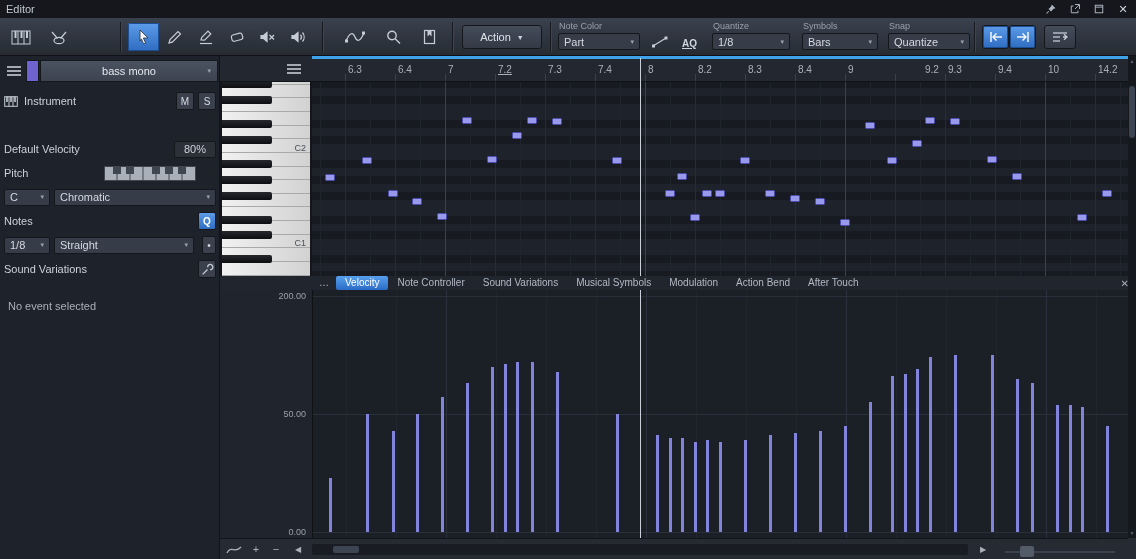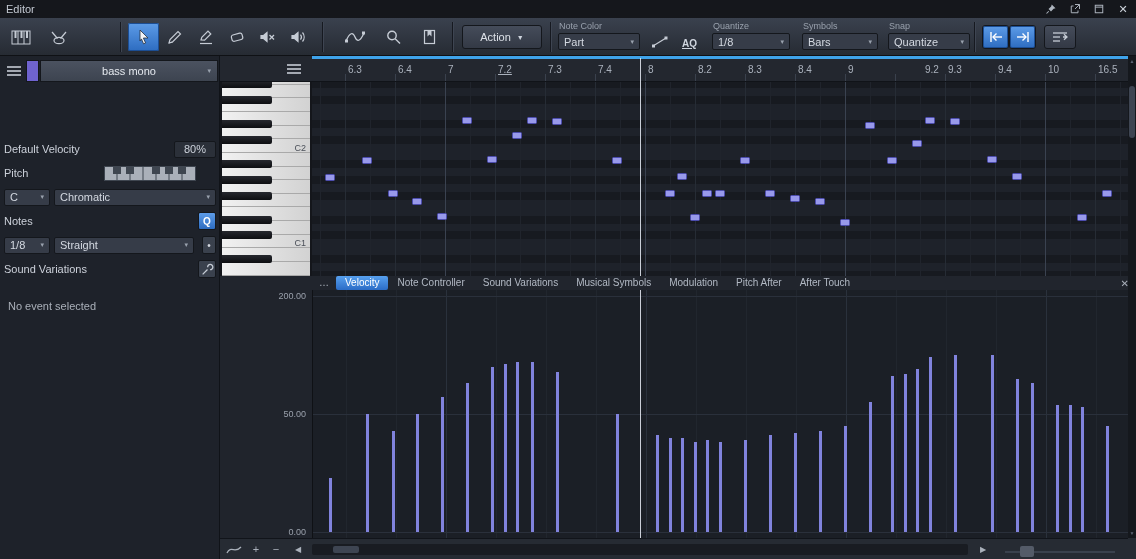--- a/index.html
+++ b/index.html
@@ -311,20 +311,37 @@
             <line x1="1" y1="10" x2="15" y2="10"></line>
           </svg>
       </span>
       <span class="swatch"></span>
       <div class="nameplate">
         <span>bass mono</span>
         <span class="chev">▾</span>
       </div>
     </div>
 
+    <div class="irow" style="top:34px;">
+      <span style="margin-right:6px;display:flex;">
+        <svg width="14" height="11" viewBox="0 0 14 11" fill="none" stroke="#c6ccd5">
+            <rect x=".7" y=".7" width="12.6" height="9.6"></rect>
+            <line x1="5" y1=".7" x2="5" y2="10.3"></line>
+            <line x1="9" y1=".7" x2="9" y2="10.3"></line>
+            <line x1="3" y1=".7" x2="3" y2="6" stroke-width="1.6"></line>
+            <line x1="7" y1=".7" x2="7" y2="6" stroke-width="1.6"></line>
+            <line x1="11" y1=".7" x2="11" y2="6" stroke-width="1.6"></line>
+          </svg>
+      </span>
+      <span>Instrument</span>
+      <span class="right">
+        <span class="sq">M</span>
+        <span class="sq">S</span>
+      </span>
+    </div>
 
 
     <div class="irow" style="top:82px;">
       <span>Default Velocity</span>
       <span class="right">
         <span class="valbox">80%</span>
       </span>
     </div>
 
     <div class="irow" style="top:106px;">
@@ -466,21 +483,21 @@
       <div class="rtick" style="left: 536px;">9</div>
       <div class="rline" style="left: 533px;"></div>
       <div class="rtick" style="left: 586px; margin-left: 27px;">9.2</div>
       <div class="rline" style="left: 583px;"></div>
       <div class="rtick" style="left: 636px;">9.3</div>
       <div class="rline" style="left: 633px;"></div>
       <div class="rtick" style="left: 686px;">9.4</div>
       <div class="rline" style="left: 683px;"></div>
       <div class="rtick" style="left: 736px;">10</div>
       <div class="rline" style="left: 733px;"></div>
-      <div class="rtick" style="left: 786px;">16.5</div>
+      <div class="rtick" style="left: 786px;">14.2</div>
       <div class="rline" style="left: 783px;"></div>
     </div>
 
   <div class="grid">
       <div class="row-stripe dark" style="top: -1.6px;"></div>
       <div class="row-stripe light" style="top: 6.35px;"></div>
       <div class="row-stripe dark" style="top: 14.3px;"></div>
       <div class="row-stripe light" style="top: 22.25px;"></div>
       <div class="row-stripe light" style="top: 30.2px;"></div>
       <div class="row-stripe dark" style="top: 38.15px;"></div>
@@ -572,21 +589,21 @@
 
   <div class="tabs-left"></div>
   <div class="tabs">
     <span class="tab tab-more">…</span>
     <span style="display:flex;align-items:center;height:14px;">
         <span class="tab active">Velocity</span>
         <span class="tab">Note Controller</span>
         <span class="tab">Sound Variations</span>
         <span class="tab">Musical Symbols</span>
         <span class="tab">Modulation</span>
-        <span class="tab">Pitch After</span>
+        <span class="tab">Action Bend</span>
         <span class="tab">After Touch</span>
       </span>
     <span class="closer">✕</span>
   </div>
 
   <div class="lane-gutter">
       <div class="vlabel" style="top: 1px;">200.00</div>
       <div class="vlabel" style="top: 119px;">50.00</div>
       <div class="vlabel" style="top: 237px;">0.00</div>
     </div>

